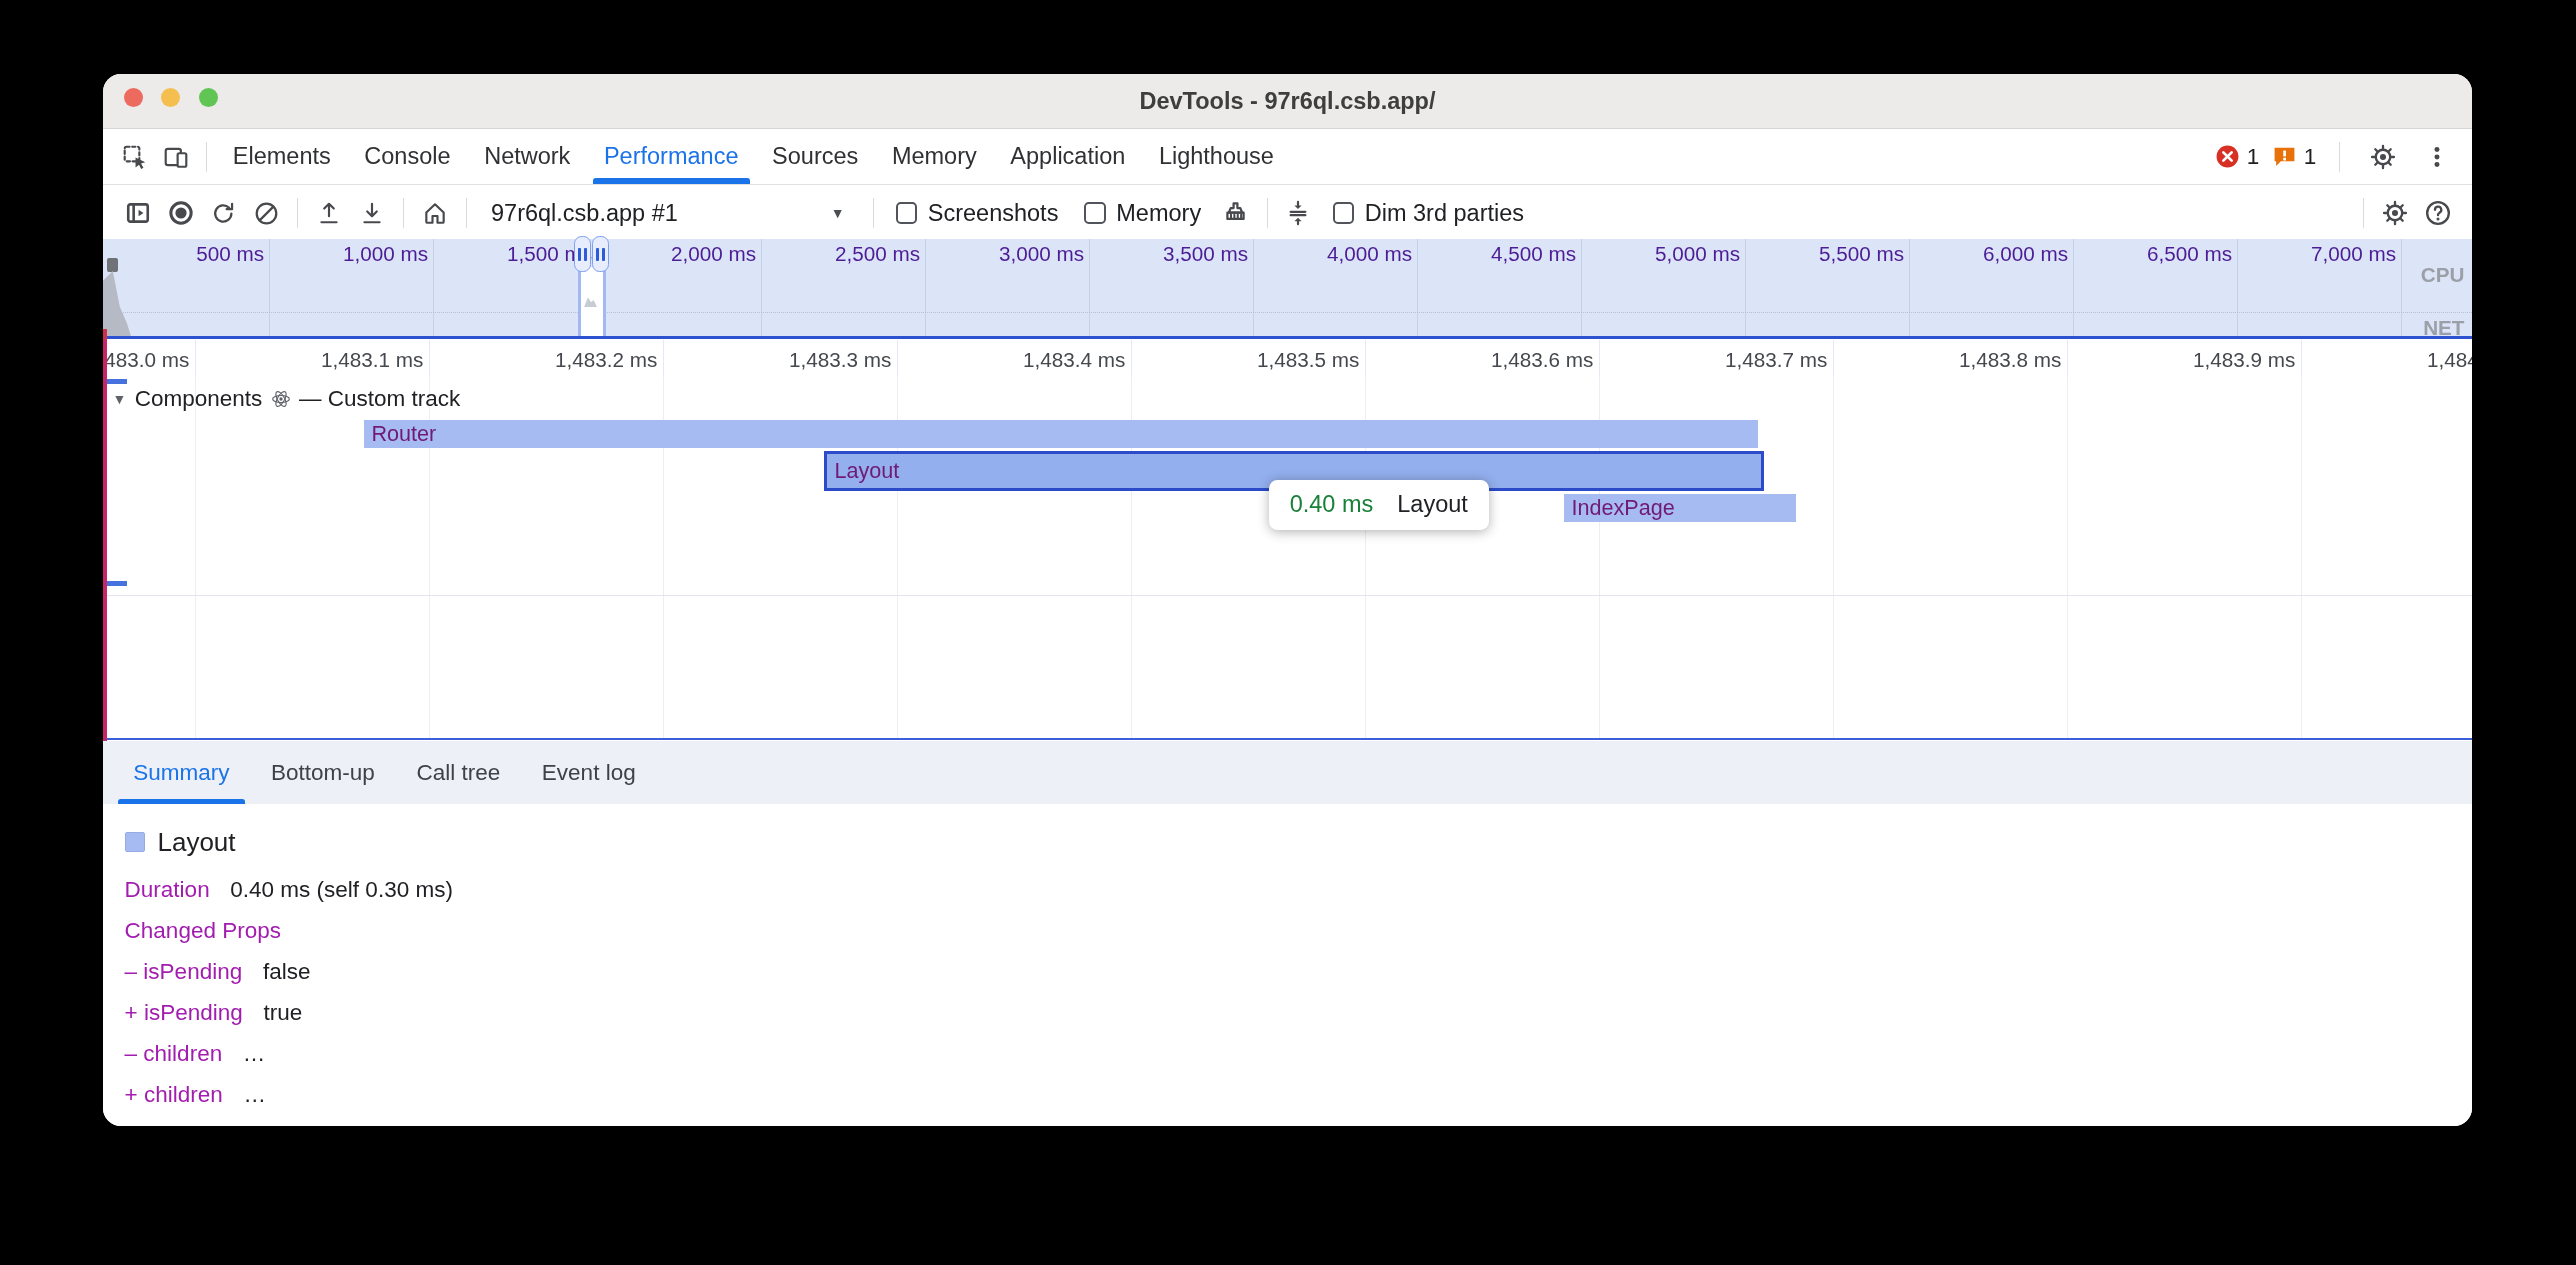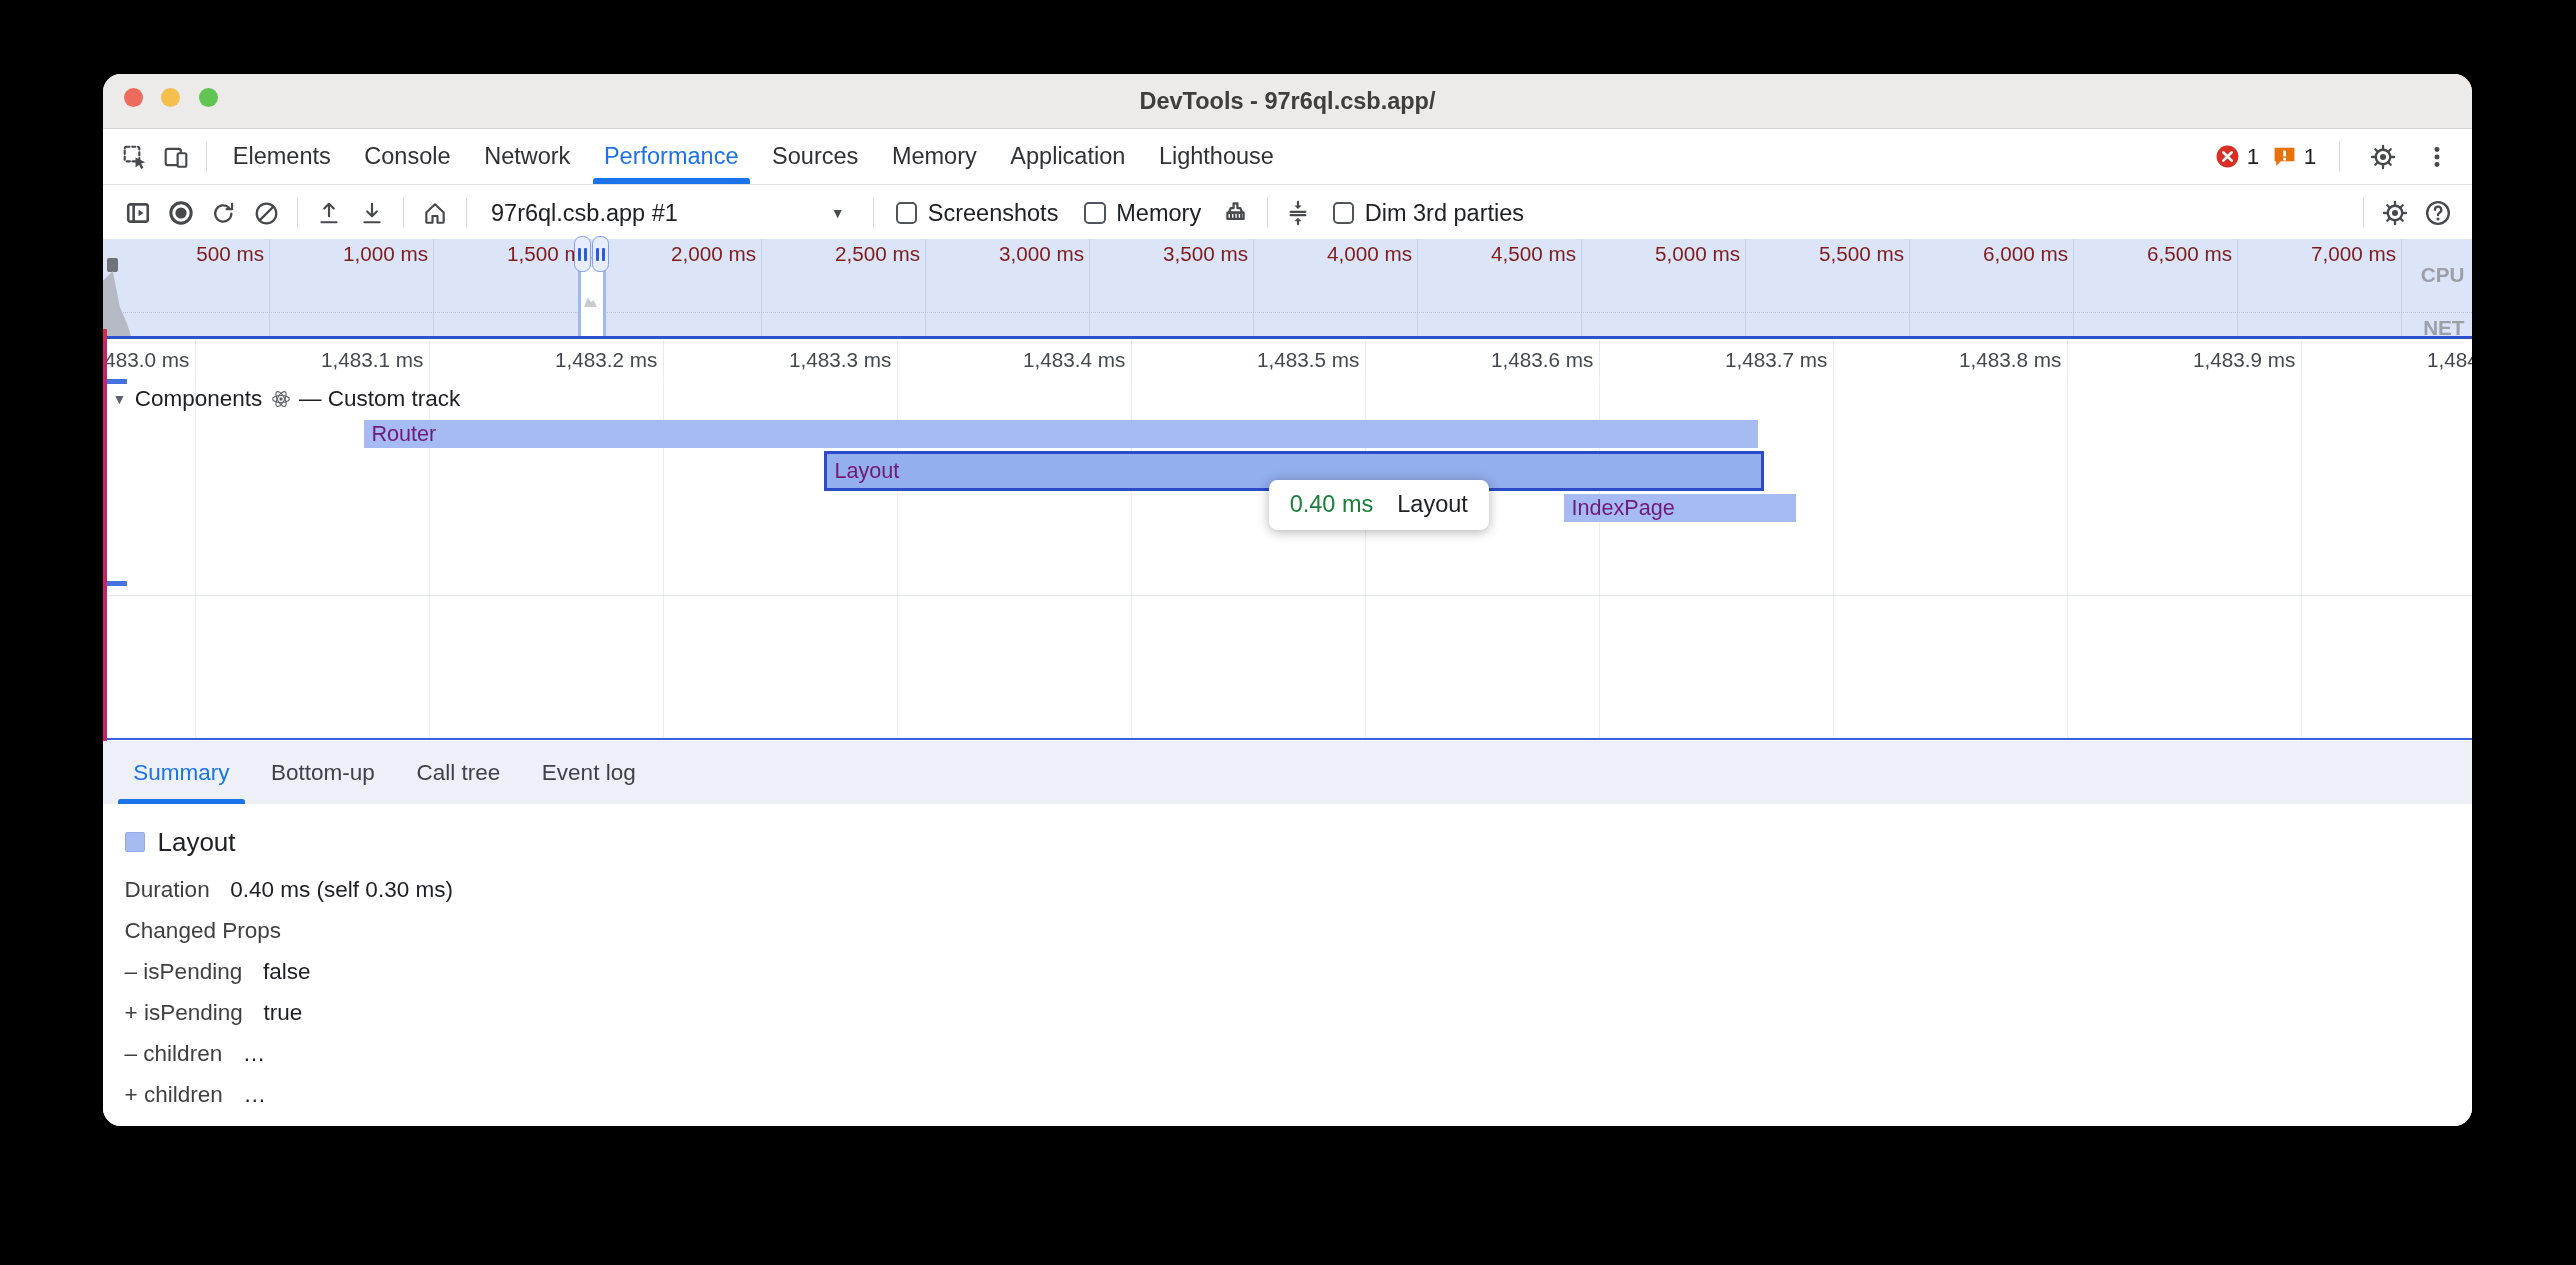--- a/index.html
+++ b/index.html
@@ -41,21 +41,21 @@
   .caret { font-size:14px; color:#4a4d52; }
   .check { display:flex; align-items:center; gap:10.3px; margin:0 13px; font-size:23.5px; color:#202124; }
   .box { width:21.6px; height:21.6px; border:2.3px solid #51555b; border-radius:4.7px; background:#fff; flex:none; }
   .toolbar-right { margin-left:auto; display:flex; align-items:center; }
 
   
   .overview { position:absolute; left:0; top:165px; width:100%; height:100px; background:#dce4f8;
               border-bottom:3.8px solid #2d51cf; }
   .ov-ticks { position:absolute; left:2.8px; top:0; bottom:0; display:flex; }
   .ov-tick { width:164px; flex:none; border-right:0.9px solid #c6cfec; text-align:right;
-             padding:2.8px 4.7px 0 0; font-size:20.7px; color:#7f1d1d; }
+             padding:2.8px 4.7px 0 0; font-size:20.7px; color:#4c1d95; }
   .ov-sep { position:absolute; left:0; right:0; top:73px; border-top:0.9px dotted #b7bed6; }
   .cpu-blob-a { position:absolute; left:3.8px; top:19px; width:11.3px; height:14px; background:#6f7378; border-radius:1.9px; }
   .cpu-blob-b { position:absolute; left:0; top:32px; width:28px; height:65px; background:#b6bac4;
                 clip-path:polygon(0 100%, 0 15%, 35% 0, 60% 55%, 85% 80%, 100% 100%); }
   .ov-side-label { position:absolute; right:7.5px; font-size:20.7px; font-weight:bold; color:#9ba0a8; }
   .sel-window { position:absolute; left:475px; top:28px; width:28px; height:69px; background:#fff;
                 border-left:3.8px solid #a3b8f2; border-right:3.8px solid #a3b8f2; }
   .sel-blob { position:absolute; left:481px; top:56px; width:13px; height:12.2px; background:#c7cbd4;
               clip-path:polygon(0 100%, 30% 20%, 55% 60%, 75% 40%, 100% 100%); }
   .handle { position:absolute; top:-2.8px; width:17px; height:36px; background:#e7edfc;
@@ -97,21 +97,21 @@
   .btab.active { color:#1a73e8; }
   .btab.active::after { content:""; position:absolute; left:-11.3px; right:-11.3px; bottom:0; height:5.6px;
                         border-radius:2.8px 2.8px 0 0; background:#1a73e8; }
 
   
   .summary { position:absolute; left:0; top:730px; width:100%; height:322px; background:#fff;
              padding:22.5px 0 0 21.6px; }
   .sum-header { display:flex; align-items:center; gap:12.2px; font-size:26px; color:#202124; margin-bottom:11.3px; }
   .swatch { width:20.7px; height:20.7px; border-radius:1.9px; background:#a6bbf2; border:0.9px solid #96abe4; }
   .sum-row { line-height:41px; font-size:22.5px; }
-  .sum-label { color:#404040; }
+  .sum-label { color:#a21caf; }
   .sum-value { color:#202124; margin-left:20.7px; }
 
   svg.ic { stroke:#47494d; fill:none; stroke-width:2; stroke-linecap:round; stroke-linejoin:round; }
   svg.ic .fil { fill:#47494d; stroke:none; }
 </style>
 </head>
 <body>
 
 <div class="stage">
   <div class="window">

